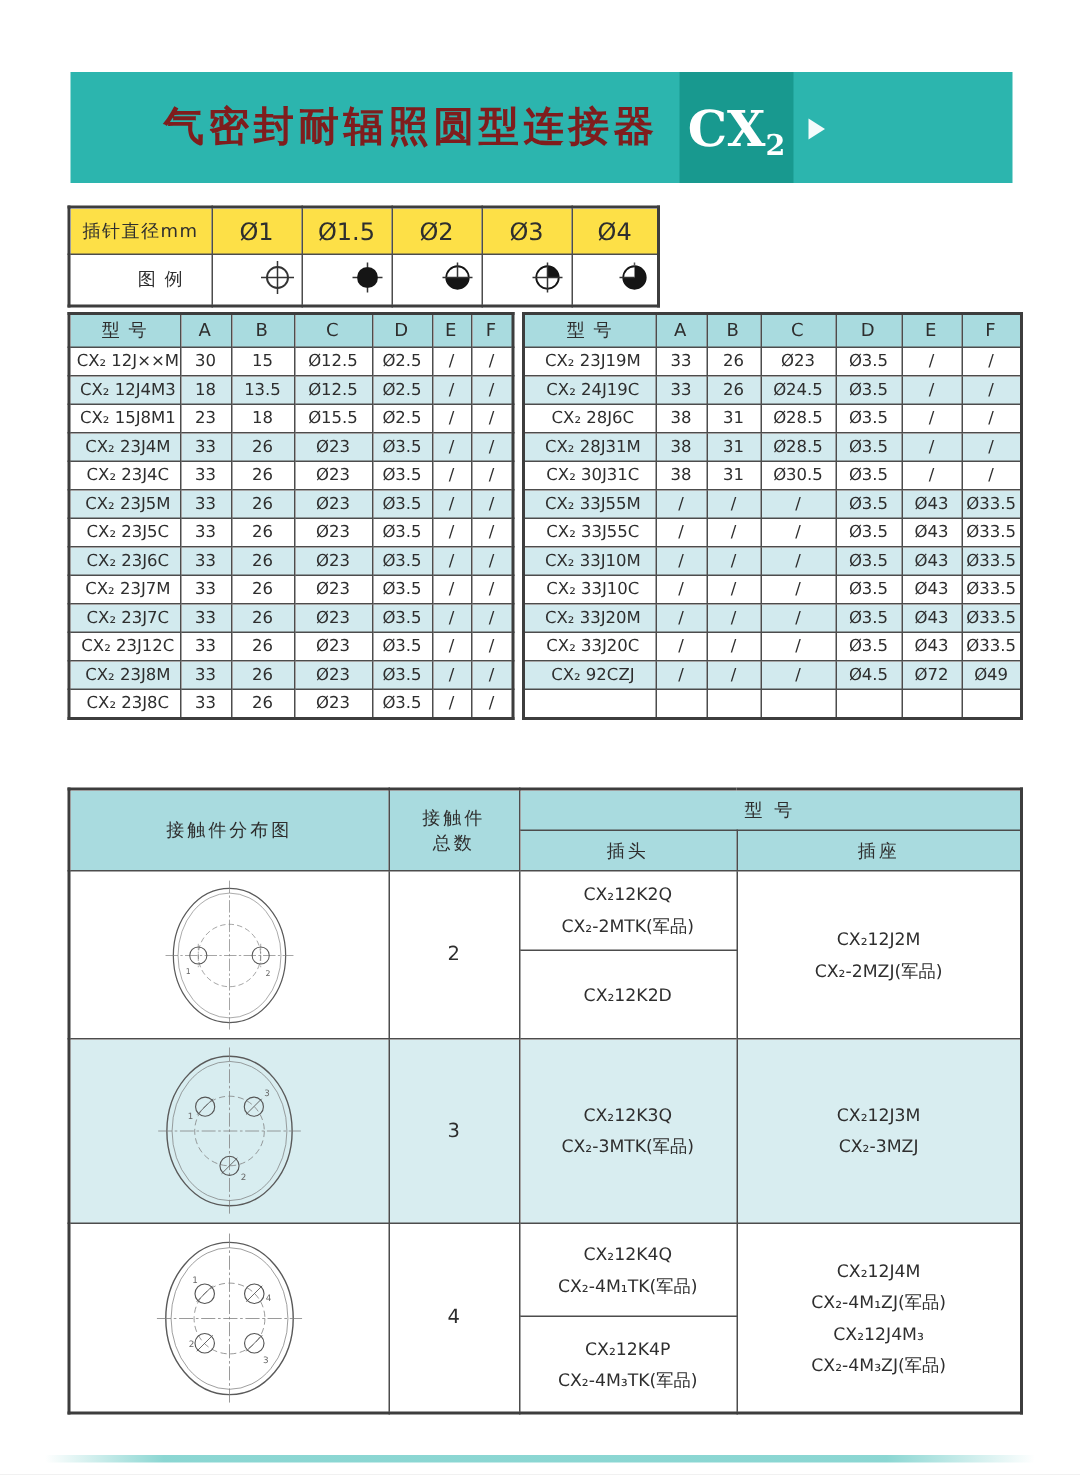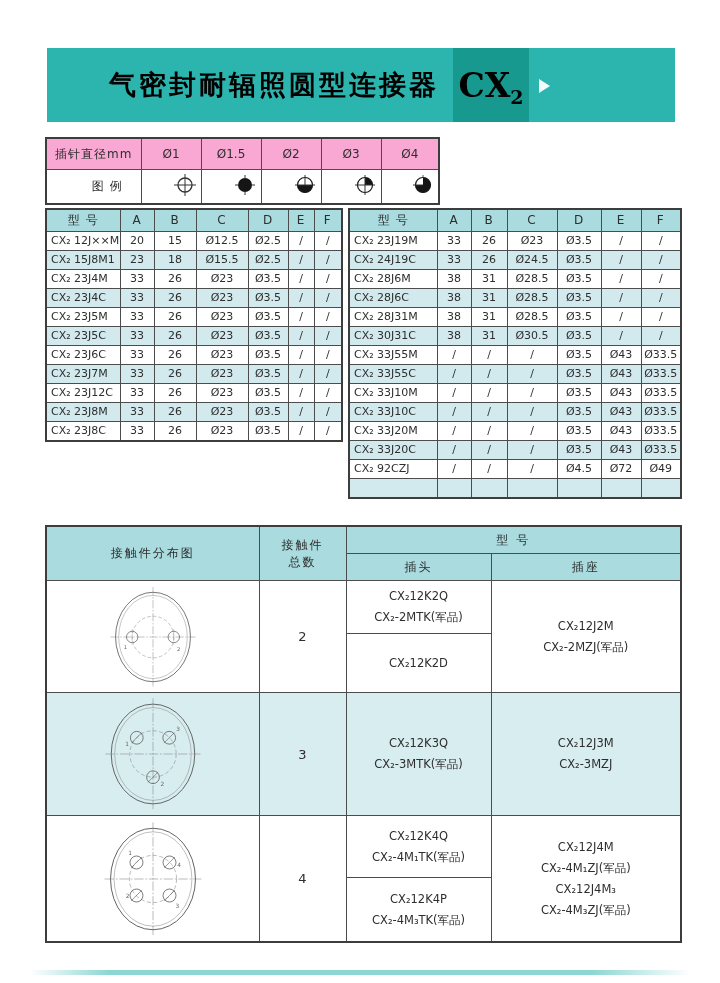--- a/index.html
+++ b/index.html
@@ -2,47 +2,47 @@
 <html><head>
 <meta charset="utf-8">
 <style>
   html,body{margin:0;padding:0;background:#e8e8e8;}
   #page{position:relative;width:720px;height:983px;background:#ffffff;overflow:hidden;
         font-family:"DejaVu Sans","Liberation Sans",sans-serif;color:#2e2e2e;}
 
   
   .banner{position:absolute;left:47px;top:48px;width:628px;height:74px;background:#2cb5ae;}
   .banner-title{position:absolute;left:62px;top:0;height:74px;line-height:74px;
-        color:#000000;font-size:27px;font-weight:bold;letter-spacing:3px;}
+        color:#7f1d1d;font-size:27px;font-weight:bold;letter-spacing:3px;}
   .model-box{position:absolute;left:406px;top:0;width:76px;height:74px;background:#18998f;
-        display:flex;align-items:center;justify-content:center;color:#000000;
+        display:flex;align-items:center;justify-content:center;color:#ffffff;
         font-family:"DejaVu Serif","Liberation Serif",serif;font-weight:bold;}
   .model-main{font-size:33px;}
   .model-sub{font-size:19px;align-self:flex-end;margin-bottom:14px;}
   .banner-arrow{position:absolute;left:492px;top:31px;width:0;height:0;
         border-top:7px solid transparent;border-bottom:7px solid transparent;
         border-left:11px solid #f4fbfb;}
 
   
   table{border-collapse:collapse;table-layout:fixed;}
   .legend{position:absolute;left:45px;top:137px;width:393px;border:2px solid #3d3d3d;background:#fff;}
-  .legend td{border:1px solid #4c4c4c;text-align:center;font-size:12px;overflow:hidden;}
-  .legend tr:first-child td{background:#f9a8d4;height:28px;margin-top:40px;}
+  .legend td{border:1px solid #4c4c4c;text-align:center;font-size:16px;overflow:hidden;}
+  .legend tr:first-child td{background:#fde047;height:28px;margin-top:40px;}
   .legend tr:last-child td{height:31px;padding-left:28px;}
   .legend .lab{font-size:12px;letter-spacing:1px;}
 
   
   .spec{position:absolute;top:208px;border:2px solid #3d3d3d;background:#fff;}
   .spec-left{left:45px;width:296px;}
   .spec-right{left:348px;width:332px;}
   .spec th,.spec td{border:1px solid #4c4c4c;font-size:11px;font-weight:normal;
         text-align:center;padding:0;height:18px;line-height:18px;overflow:hidden;white-space:nowrap;}
   .spec thead th{background:#a9dbdf;height:21px;line-height:21px;font-size:12px;letter-spacing:1px;}
   .spec tbody tr:nth-child(even) td{background:#d2eaee;}
-  .spec td.model-cell{text-align:left;padding-left:4px;}
+  .spec td.model-cell{text-align:center;padding-left:4px;}
 
   
   .contact{position:absolute;left:45px;top:525px;width:635px;border:2px solid #3d3d3d;background:#fff;}
   .contact td{border:1px solid #4c4c4c;text-align:center;padding:0;overflow:hidden;vertical-align:middle;}
   .contact tr.h td{background:#a9dbdf;height:26px;font-size:12px;letter-spacing:2px;}
   .contact .cnt{font-size:13px;}
   .contact .mline div{font-size:11.5px;line-height:21px;white-space:nowrap;}
   .contact tr.teal td{background:#d8edf0;}
   .diag-cell svg{display:block;margin:2px auto;}
 
@@ -147,22 +147,31 @@
           <th>B</th>
           <th>C</th>
           <th>D</th>
           <th>E</th>
           <th>F</th>
         </tr>
       </thead>
     <tbody>
         <tr>
           <td class="model-cell">CX₂ 12J××M</td>
-          <td>20</td>
+          <td>30</td>
           <td>15</td>
+          <td>Ø12.5</td>
+          <td>Ø2.5</td>
+          <td>/</td>
+          <td>/</td>
+        </tr>
+        <tr>
+          <td class="model-cell">CX₂ 12J4M3</td>
+          <td>18</td>
+          <td>13.5</td>
           <td>Ø12.5</td>
           <td>Ø2.5</td>
           <td>/</td>
           <td>/</td>
         </tr>
         <tr>
           <td class="model-cell">CX₂ 15J8M1</td>
           <td>23</td>
           <td>18</td>
           <td>Ø15.5</td>
@@ -210,20 +219,29 @@
           <td class="model-cell">CX₂ 23J6C</td>
           <td>33</td>
           <td>26</td>
           <td>Ø23</td>
           <td>Ø3.5</td>
           <td>/</td>
           <td>/</td>
         </tr>
         <tr>
           <td class="model-cell">CX₂ 23J7M</td>
+          <td>33</td>
+          <td>26</td>
+          <td>Ø23</td>
+          <td>Ø3.5</td>
+          <td>/</td>
+          <td>/</td>
+        </tr>
+        <tr>
+          <td class="model-cell">CX₂ 23J7C</td>
           <td>33</td>
           <td>26</td>
           <td>Ø23</td>
           <td>Ø3.5</td>
           <td>/</td>
           <td>/</td>
         </tr>
         <tr>
           <td class="model-cell">CX₂ 23J12C</td>
           <td>33</td>
@@ -283,29 +301,20 @@
           <td>Ø23</td>
           <td>Ø3.5</td>
           <td>/</td>
           <td>/</td>
         </tr>
         <tr>
           <td class="model-cell">CX₂ 24J19C</td>
           <td>33</td>
           <td>26</td>
           <td>Ø24.5</td>
-          <td>Ø3.5</td>
-          <td>/</td>
-          <td>/</td>
-        </tr>
-        <tr>
-          <td class="model-cell">CX₂ 28J6M</td>
-          <td>38</td>
-          <td>31</td>
-          <td>Ø28.5</td>
           <td>Ø3.5</td>
           <td>/</td>
           <td>/</td>
         </tr>
         <tr>
           <td class="model-cell">CX₂ 28J6C</td>
           <td>38</td>
           <td>31</td>
           <td>Ø28.5</td>
           <td>Ø3.5</td>

